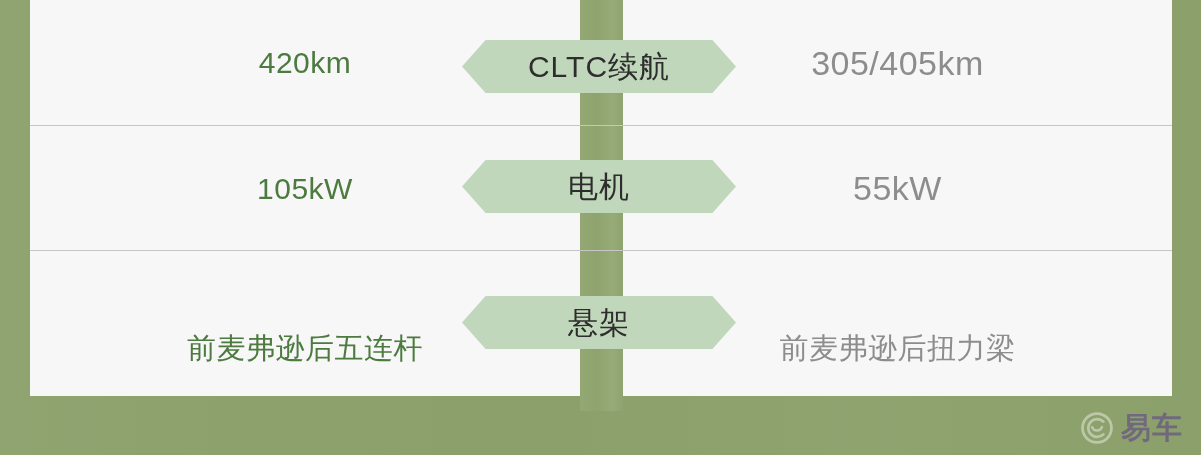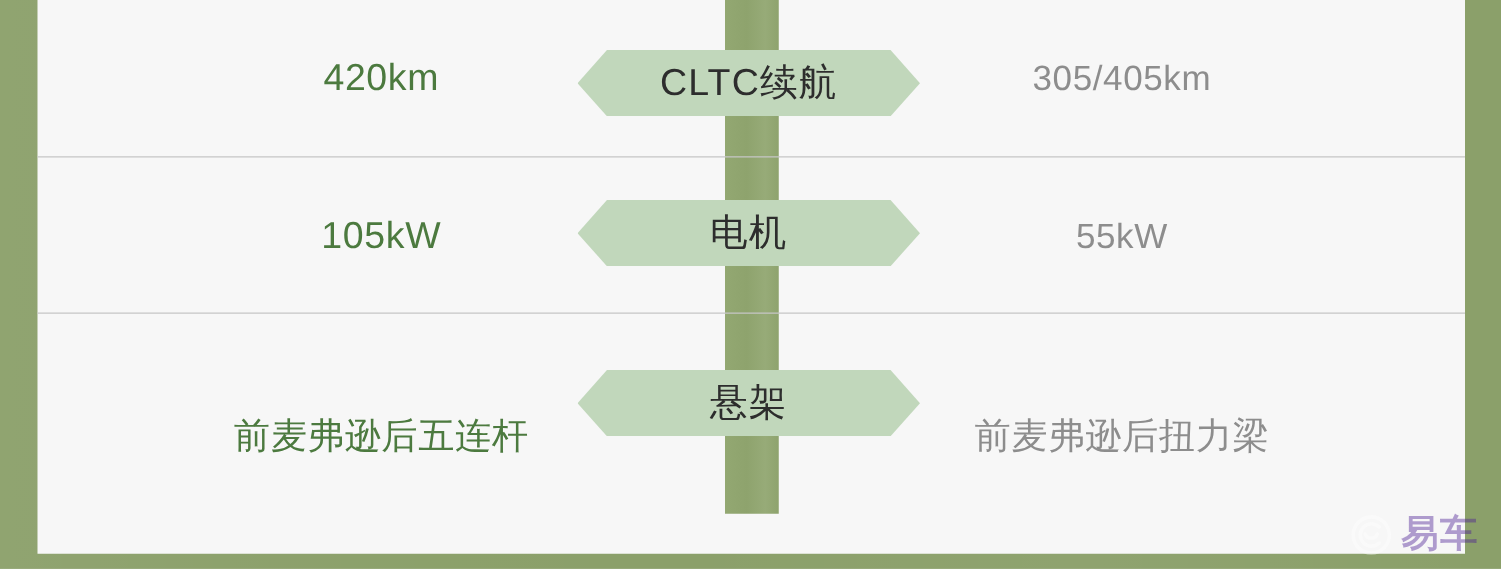--- a/index.html
+++ b/index.html
@@ -38,21 +38,21 @@
         rgba(255,255,255,0.00) 100%);
     pointer-events: none;
   }
 
   
   #panel {
     position: absolute;
     left: 30px;
     top: 0;
     width: 1142px;
-    height: 443px;
+    height: 396px;
     background: #f7f7f7;
   }
 
   
   #center-stripe {
     position: absolute;
     left: 550px;       
     top: 0;
     width: 43px;
     height: 411px;
@@ -93,21 +93,21 @@
   .cell-left  { left: 0px;   width: 550px; }
   .cell-right { left: 593px; width: 549px; }
 
   .value-left {
     color: #4c7a3f;
     font-size: 30px;
     letter-spacing: 0.5px;
   }
   .value-right {
     color: #8d8d8d;
-    font-size: 28px;
+    font-size: 34px;
     letter-spacing: 0.5px;
   }
   .value-cn { font-size: 29px; margin-top: 35px; }
 
   
   .badge {
     position: absolute;
     left: 432px;          
     width: 274px;
     height: 53px;

